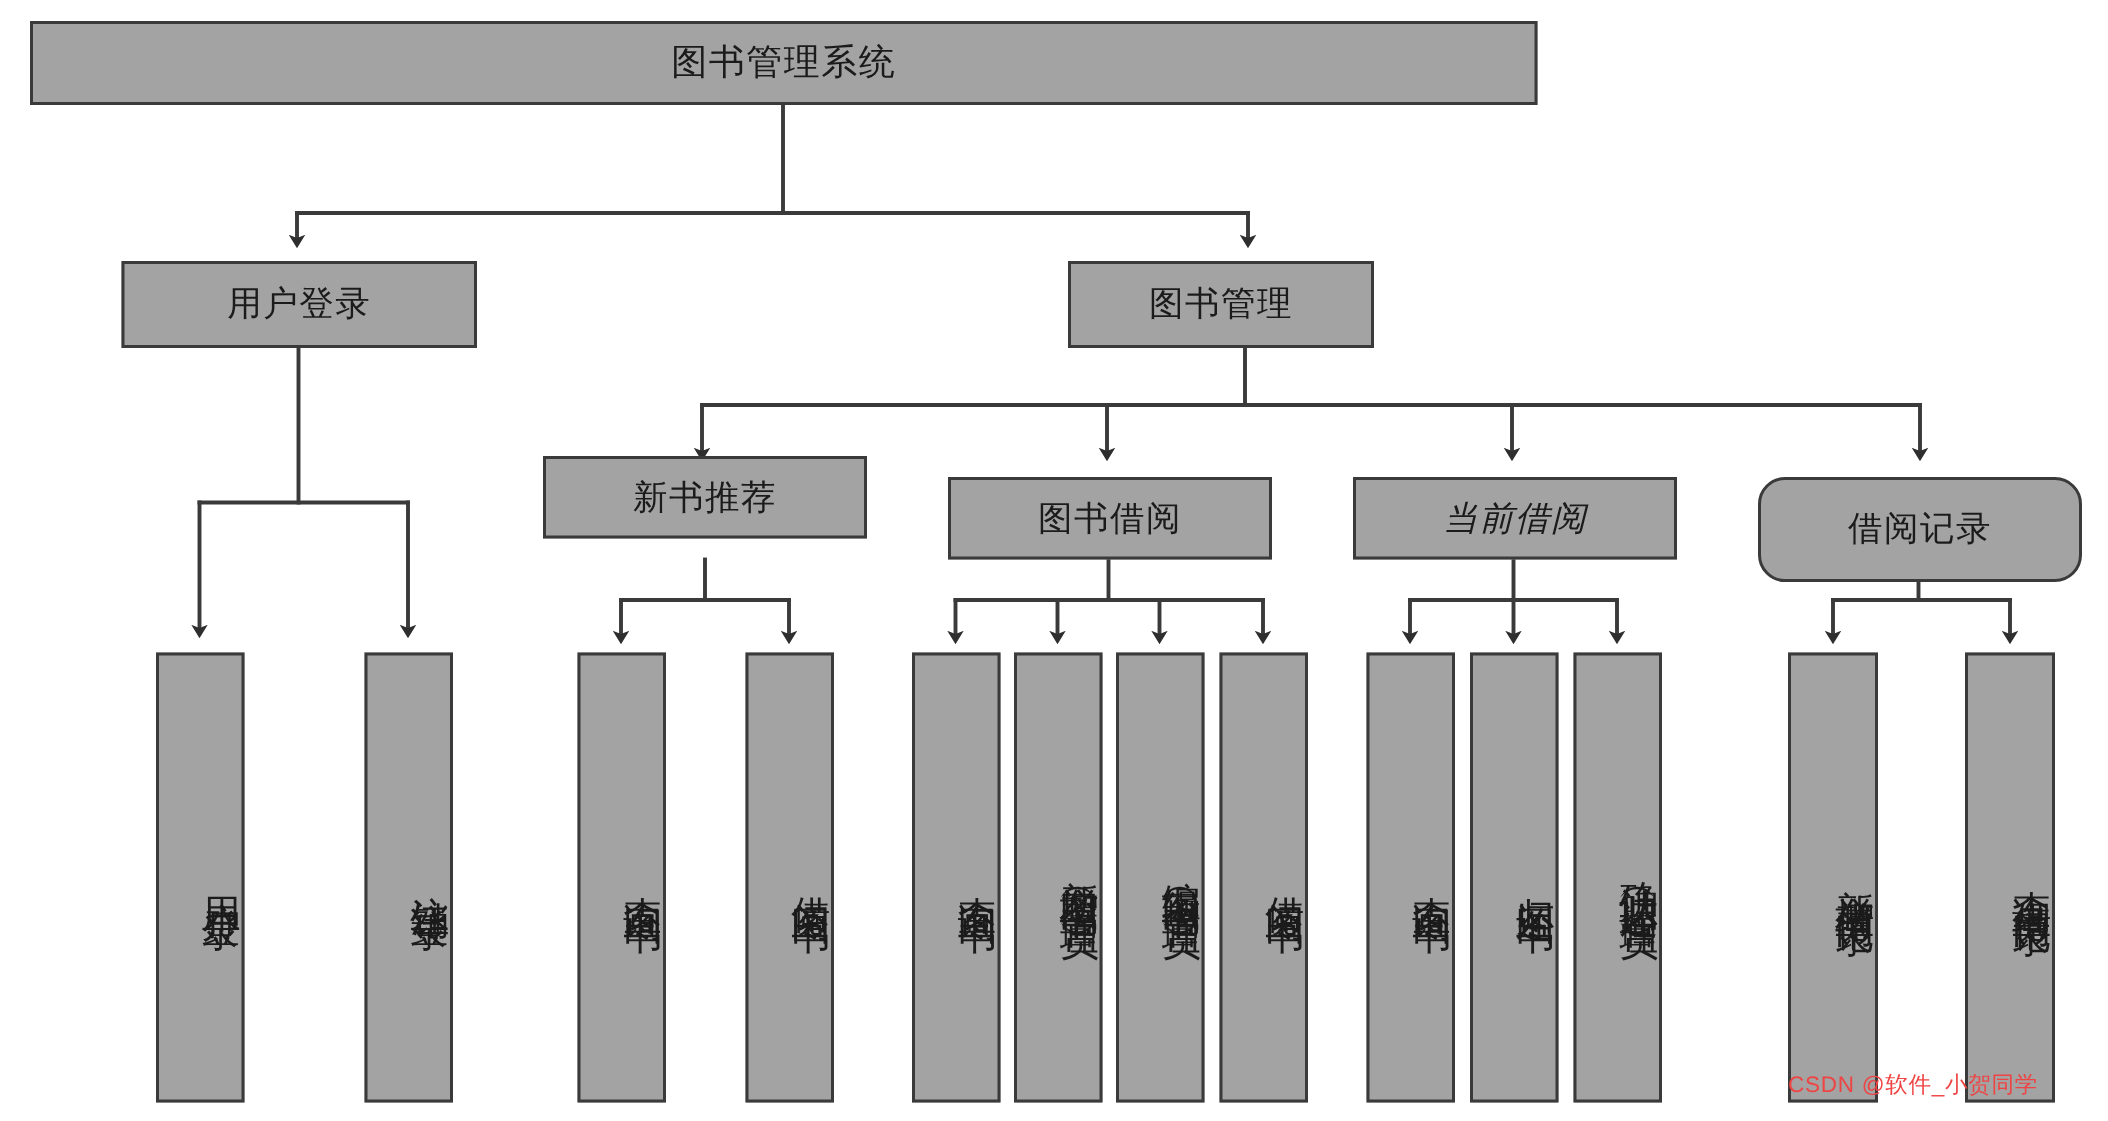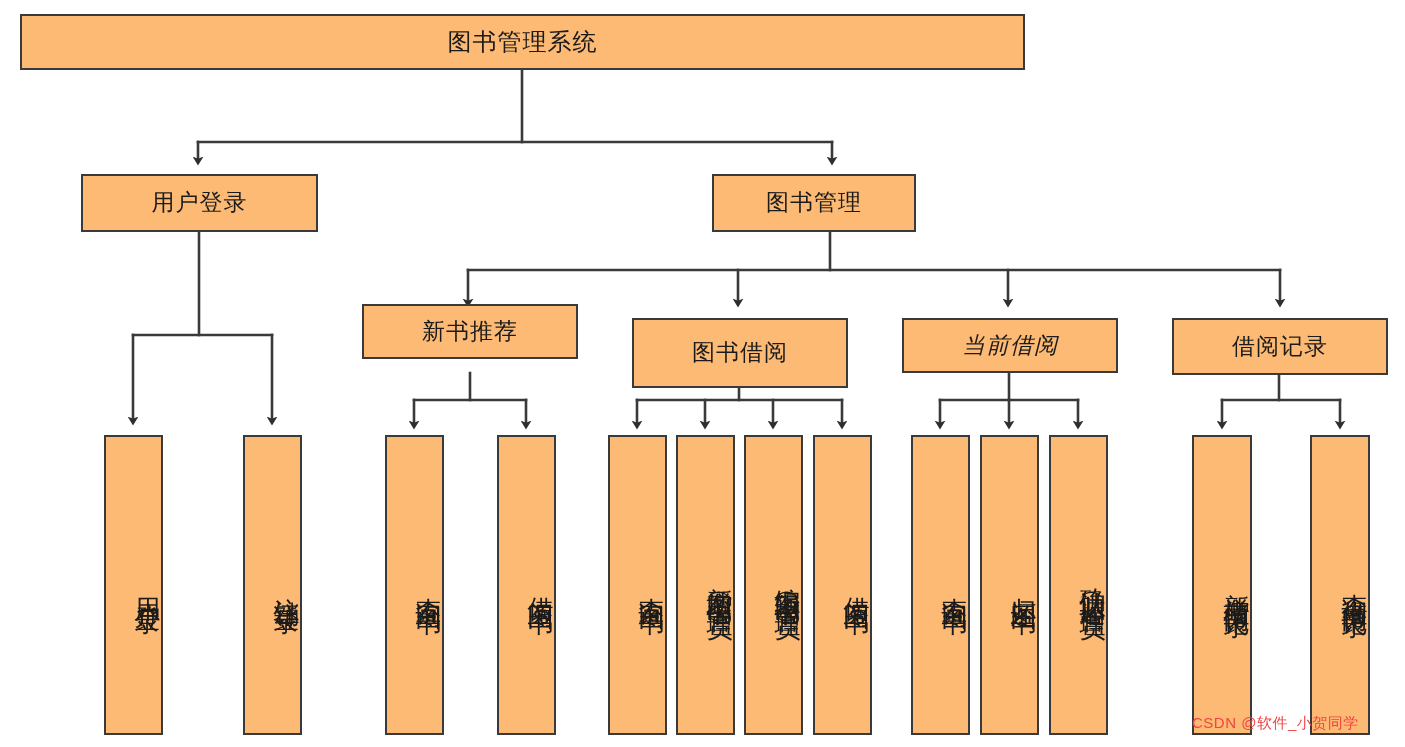--- a/index.html
+++ b/index.html
@@ -21,21 +21,21 @@
     position: absolute;
     left: 0;
     top: 0;
     width: 1405px;
     height: 747px;
     pointer-events: none;
   }
   .node {
     position: absolute;
     box-sizing: border-box;
-    background: #fdba74;
+    background: #a3a3a3;
     border: 2.5px solid #3a3a3a;
     display: flex;
     align-items: center;
     justify-content: center;
     color: #1b1b1b;
     z-index: 2;
   }
   .node.h {
     font-size: 23px;
     letter-spacing: 1px;
@@ -134,29 +134,29 @@
   </div>
 
   <div class="node h" style="left:712px; top:174px; width:204px; height:58px;">
     <span>图书管理</span>
   </div>
 
   <div class="node h" style="left:362px; top:304px; width:216px; height:55px;">
     <span>新书推荐</span>
   </div>
 
-  <div class="node h" style="left:632px; top:318px; width:216px; height:70px;">
+  <div class="node h" style="left:632px; top:318px; width:216px; height:55px;">
     <span>图书借阅</span>
   </div>
 
   <div class="node h" style="left:902px; top:318px; width:216px; height:55px;font-style:italic;">
     <span>当前借阅</span>
   </div>
 
-  <div class="node h" style="left:1172px; top:318px; width:216px; height:57px;">
+  <div class="node h" style="left:1172px; top:318px; width:216px; height:70px;border-radius:18px;">
     <span>借阅记录</span>
   </div>
 
   <div class="node v" style="left:104px; top:435px; width:59px; height:300px;">
     <span class="vtext">用户登录</span>
   </div>
 
   <div class="node v" style="left:243px; top:435px; width:59px; height:300px;">
     <span class="vtext">注销登录</span>
   </div>

